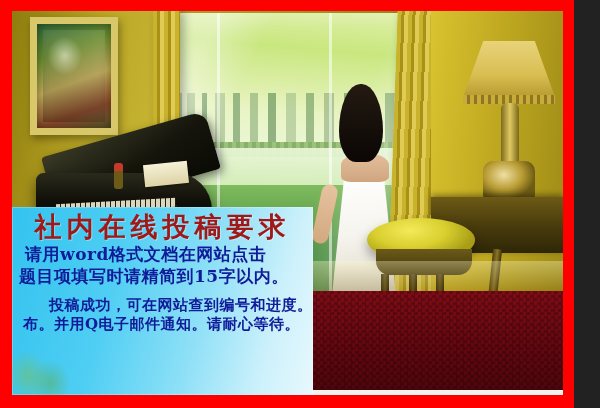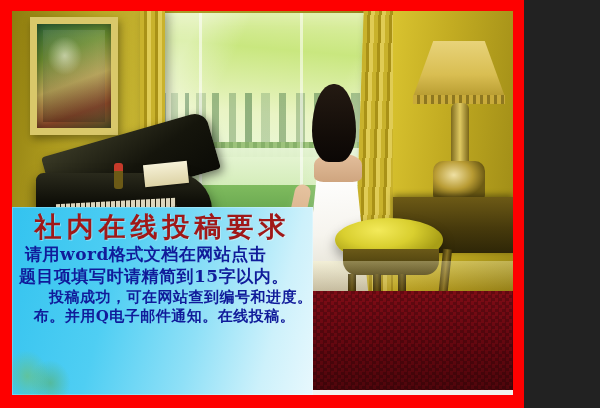--- a/index.html
+++ b/index.html
@@ -1,20 +1,20 @@
 <!DOCTYPE html>
 <html><head>
 <meta charset="utf-8">
 <style>
   html,body{margin:0;padding:0;background:#222;}
   *{box-sizing:border-box;}
 
   .poster{
     position:relative;
-    width:524px;height:408px;
+    width:574px;height:408px;
     background:#fe0000;
     overflow:hidden;
     font-family:"Liberation Sans","DejaVu Sans",sans-serif;
   }
 
   
   .photo{
     position:absolute;
     left:12px;top:11px;right:11px;bottom:13px;
     overflow:hidden;
@@ -293,24 +293,24 @@
     font-weight:bold;
     color:#101b9a;
     font-size:17px;
     line-height:1.28;
     letter-spacing:.5px;
   }
   .notice-body .ln{white-space:nowrap;}
   .para-1{}
   .para-1 .ln:first-child{padding-left:6px;}
   .para-2{
-    margin-top:0;
+    margin-top:8px;
     font-size:15px;
     line-height:1.32;
-    text-align:center;
+    text-align:left;
     padding-left:4px;
   }
   .para-2 .indent{display:inline-block;width:26px;}
 </style>
 </head>
 <body>
 
 <div class="poster">
 
   <div class="photo">
@@ -376,18 +376,18 @@
 
     <div class="notice-title">社内在线投稿要求</div>
 
     <div class="notice-body">
       <div class="para-1">
         <div class="ln">请用word格式文档在网站点击</div>
         <div class="ln">题目项填写时请精简到15字以内。</div>
       </div>
       <div class="para-2">
         <div class="ln"><span class="indent"></span><span>投稿成功，可在网站查到编号和进度。</span></div>
-        <div class="ln">布。并用Q电子邮件通知。在线投稿。</div>
+        <div class="ln">布。并用Q电子邮件通知。请耐心等待。</div>
       </div>
     </div>
   </div>
 
 </div>
 
 </body></html>

